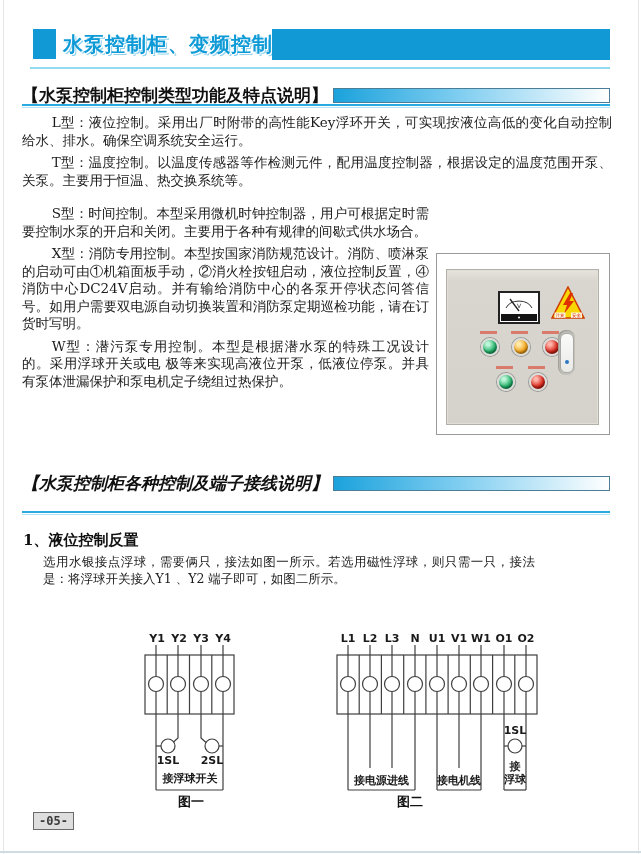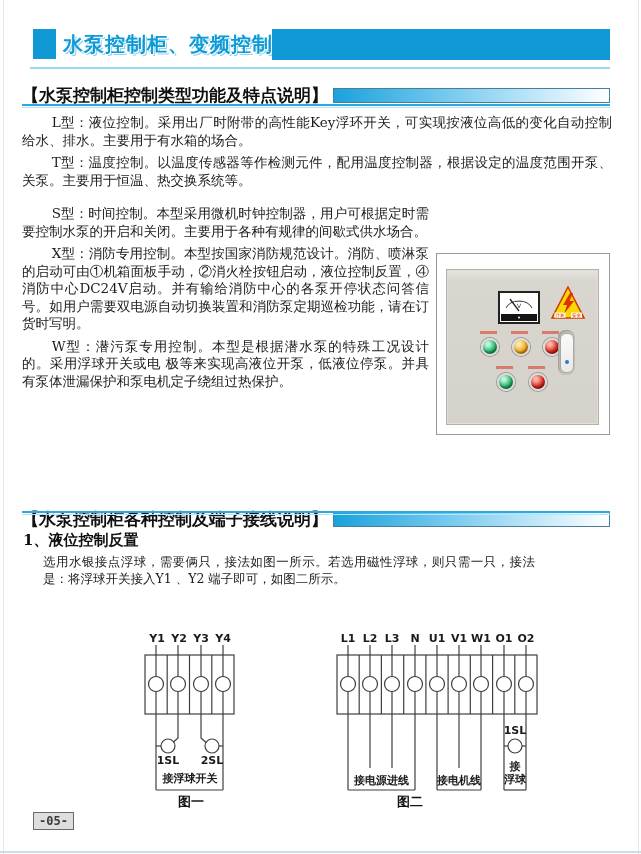--- a/index.html
+++ b/index.html
@@ -88,21 +88,21 @@
   <div class="banner-rule"></div>
 
   <div class="sec-head" style="top:84px;">
     <span class="sec-title">【水泵控制柜控制类型功能及特点说明】</span>
     <span class="grad-bar"></span>
   </div>
   <div class="rule-a" style="top:104px;"></div>
   <div class="rule-b" style="top:107px;"></div>
 
   <div class="body-col">
-    <p>L型：液位控制。采用出厂时附带的高性能Key浮环开关，可实现按液位高低的变化自动控制给水、排水。主要用于有水箱的场合。</p>
+    <p>L型：液位控制。采用出厂时附带的高性能Key浮环开关，可实现按液位高低的变化自动控制给水、排水。确保空调系统安全运行。</p>
     <p>T型：温度控制。以温度传感器等作检测元件，配用温度控制器，根据设定的温度范围开泵、关泵。主要用于恒温、热交换系统等。</p>
     <div class="narrow">
       <p>S型：时间控制。本型采用微机时钟控制器，用户可根据定时需要控制水泵的开启和关闭。主要用于各种有规律的间歇式供水场合。</p>
       <p>X型：消防专用控制。本型按国家消防规范设计。消防、喷淋泵的启动可由①机箱面板手动，②消火栓按钮启动，液位控制反置，④消防中心DC24V启动。并有输给消防中心的各泵开停状态问答信号。如用户需要双电源自动切换装置和消防泵定期巡检功能，请在订货时写明。</p>
       <p>W型：潜污泵专用控制。本型是根据潜水泵的特殊工况设计的。采用浮球开关或电 极等来实现高液位开泵，低液位停泵。并具有泵体泄漏保护和泵电机定子绕组过热保护。</p>
     </div>
   </div>
 
   <div class="photo-box">
     <div class="cab-body">
@@ -141,21 +141,21 @@
         <div class="handle-dot"></div>
       </div>
 
       <div class="tag" style="left:49px;top:96px;"></div>
       <div class="tag" style="left:81px;top:96px;"></div>
       <div class="btn btn-green" style="left:50px;top:103px;"></div>
       <div class="btn btn-red" style="left:82px;top:103px;"></div>
     </div>
   </div>
 
-  <div class="sec-head" style="top:508px;">
+  <div class="sec-head" style="top:472px;font-style:italic;">
     <span class="sec-title">【水泵控制柜各种控制及端子接线说明】</span>
     <span class="grad-bar"></span>
   </div>
   <div class="rule-a" style="top:511px;"></div>
   <div class="rule-b" style="top:514px;"></div>
 
   <div class="sub-head">1、液位控制反置</div>
   <div class="sec2-body">选用水银接点浮球，需要俩只，接法如图一所示。若选用磁性浮球，则只需一只，接法是：将浮球开关接入Y1 、Y2 端子即可，如图二所示。</div>
 
   <div class="diagrams">

